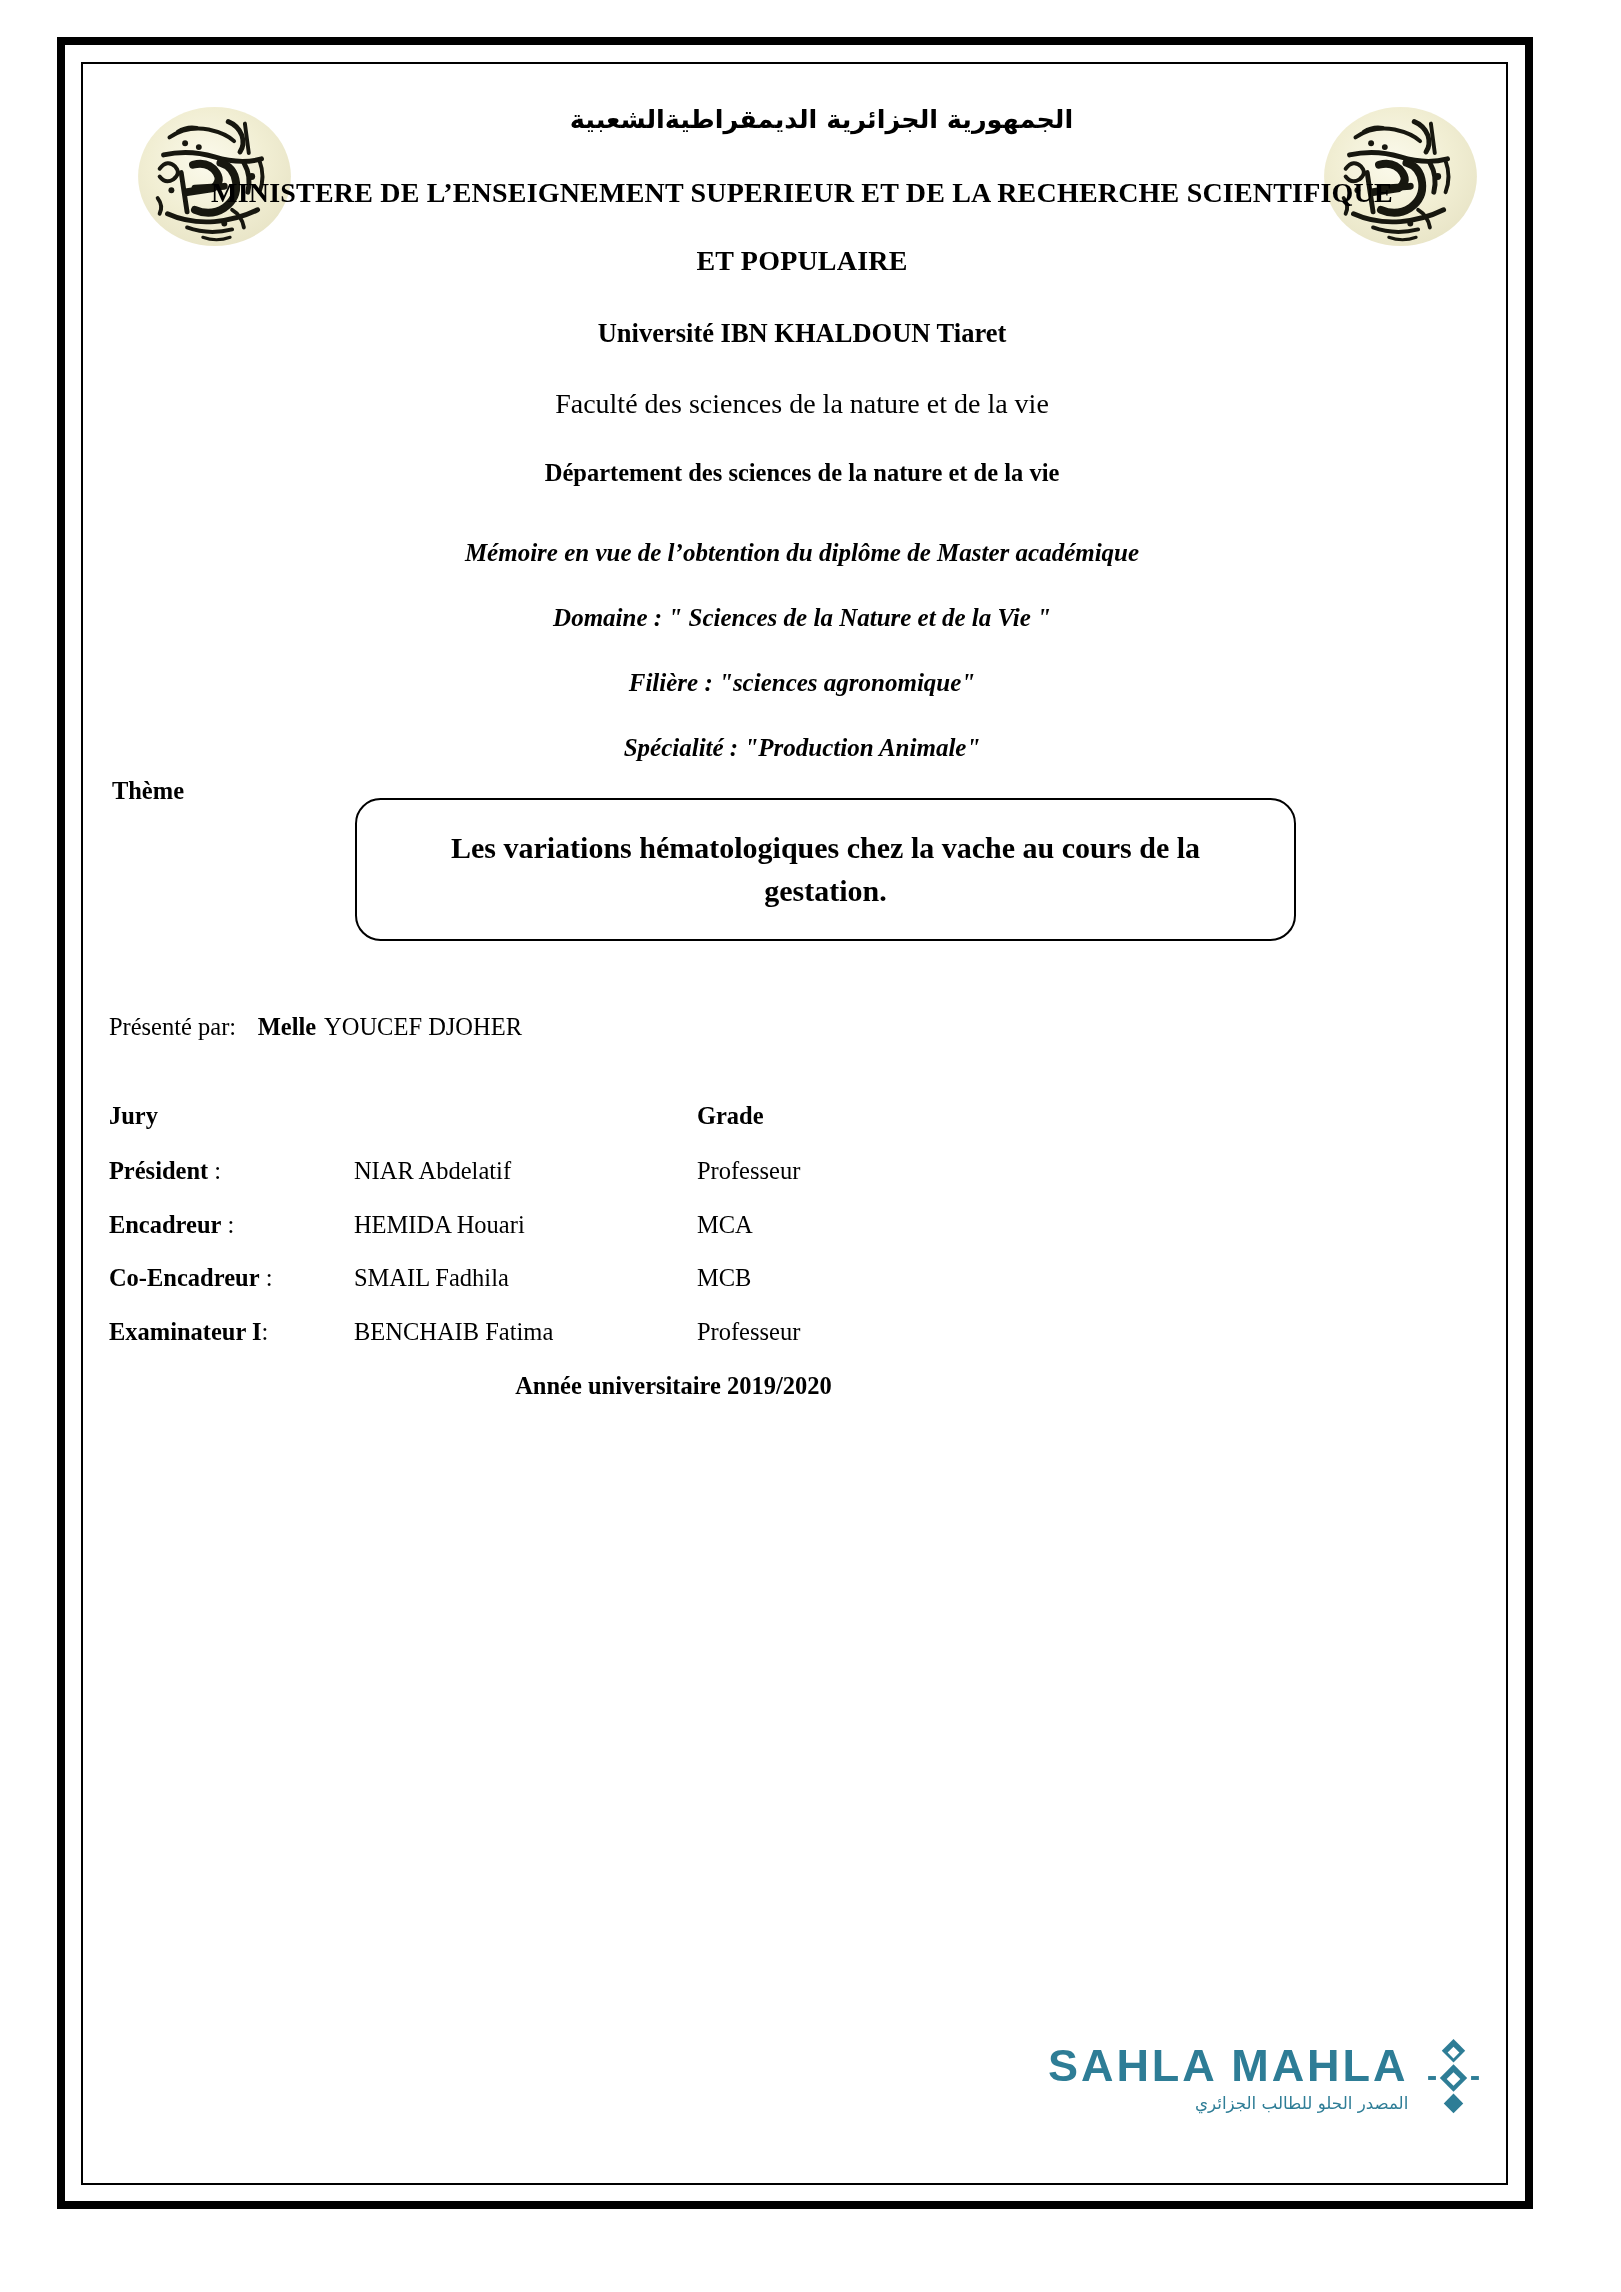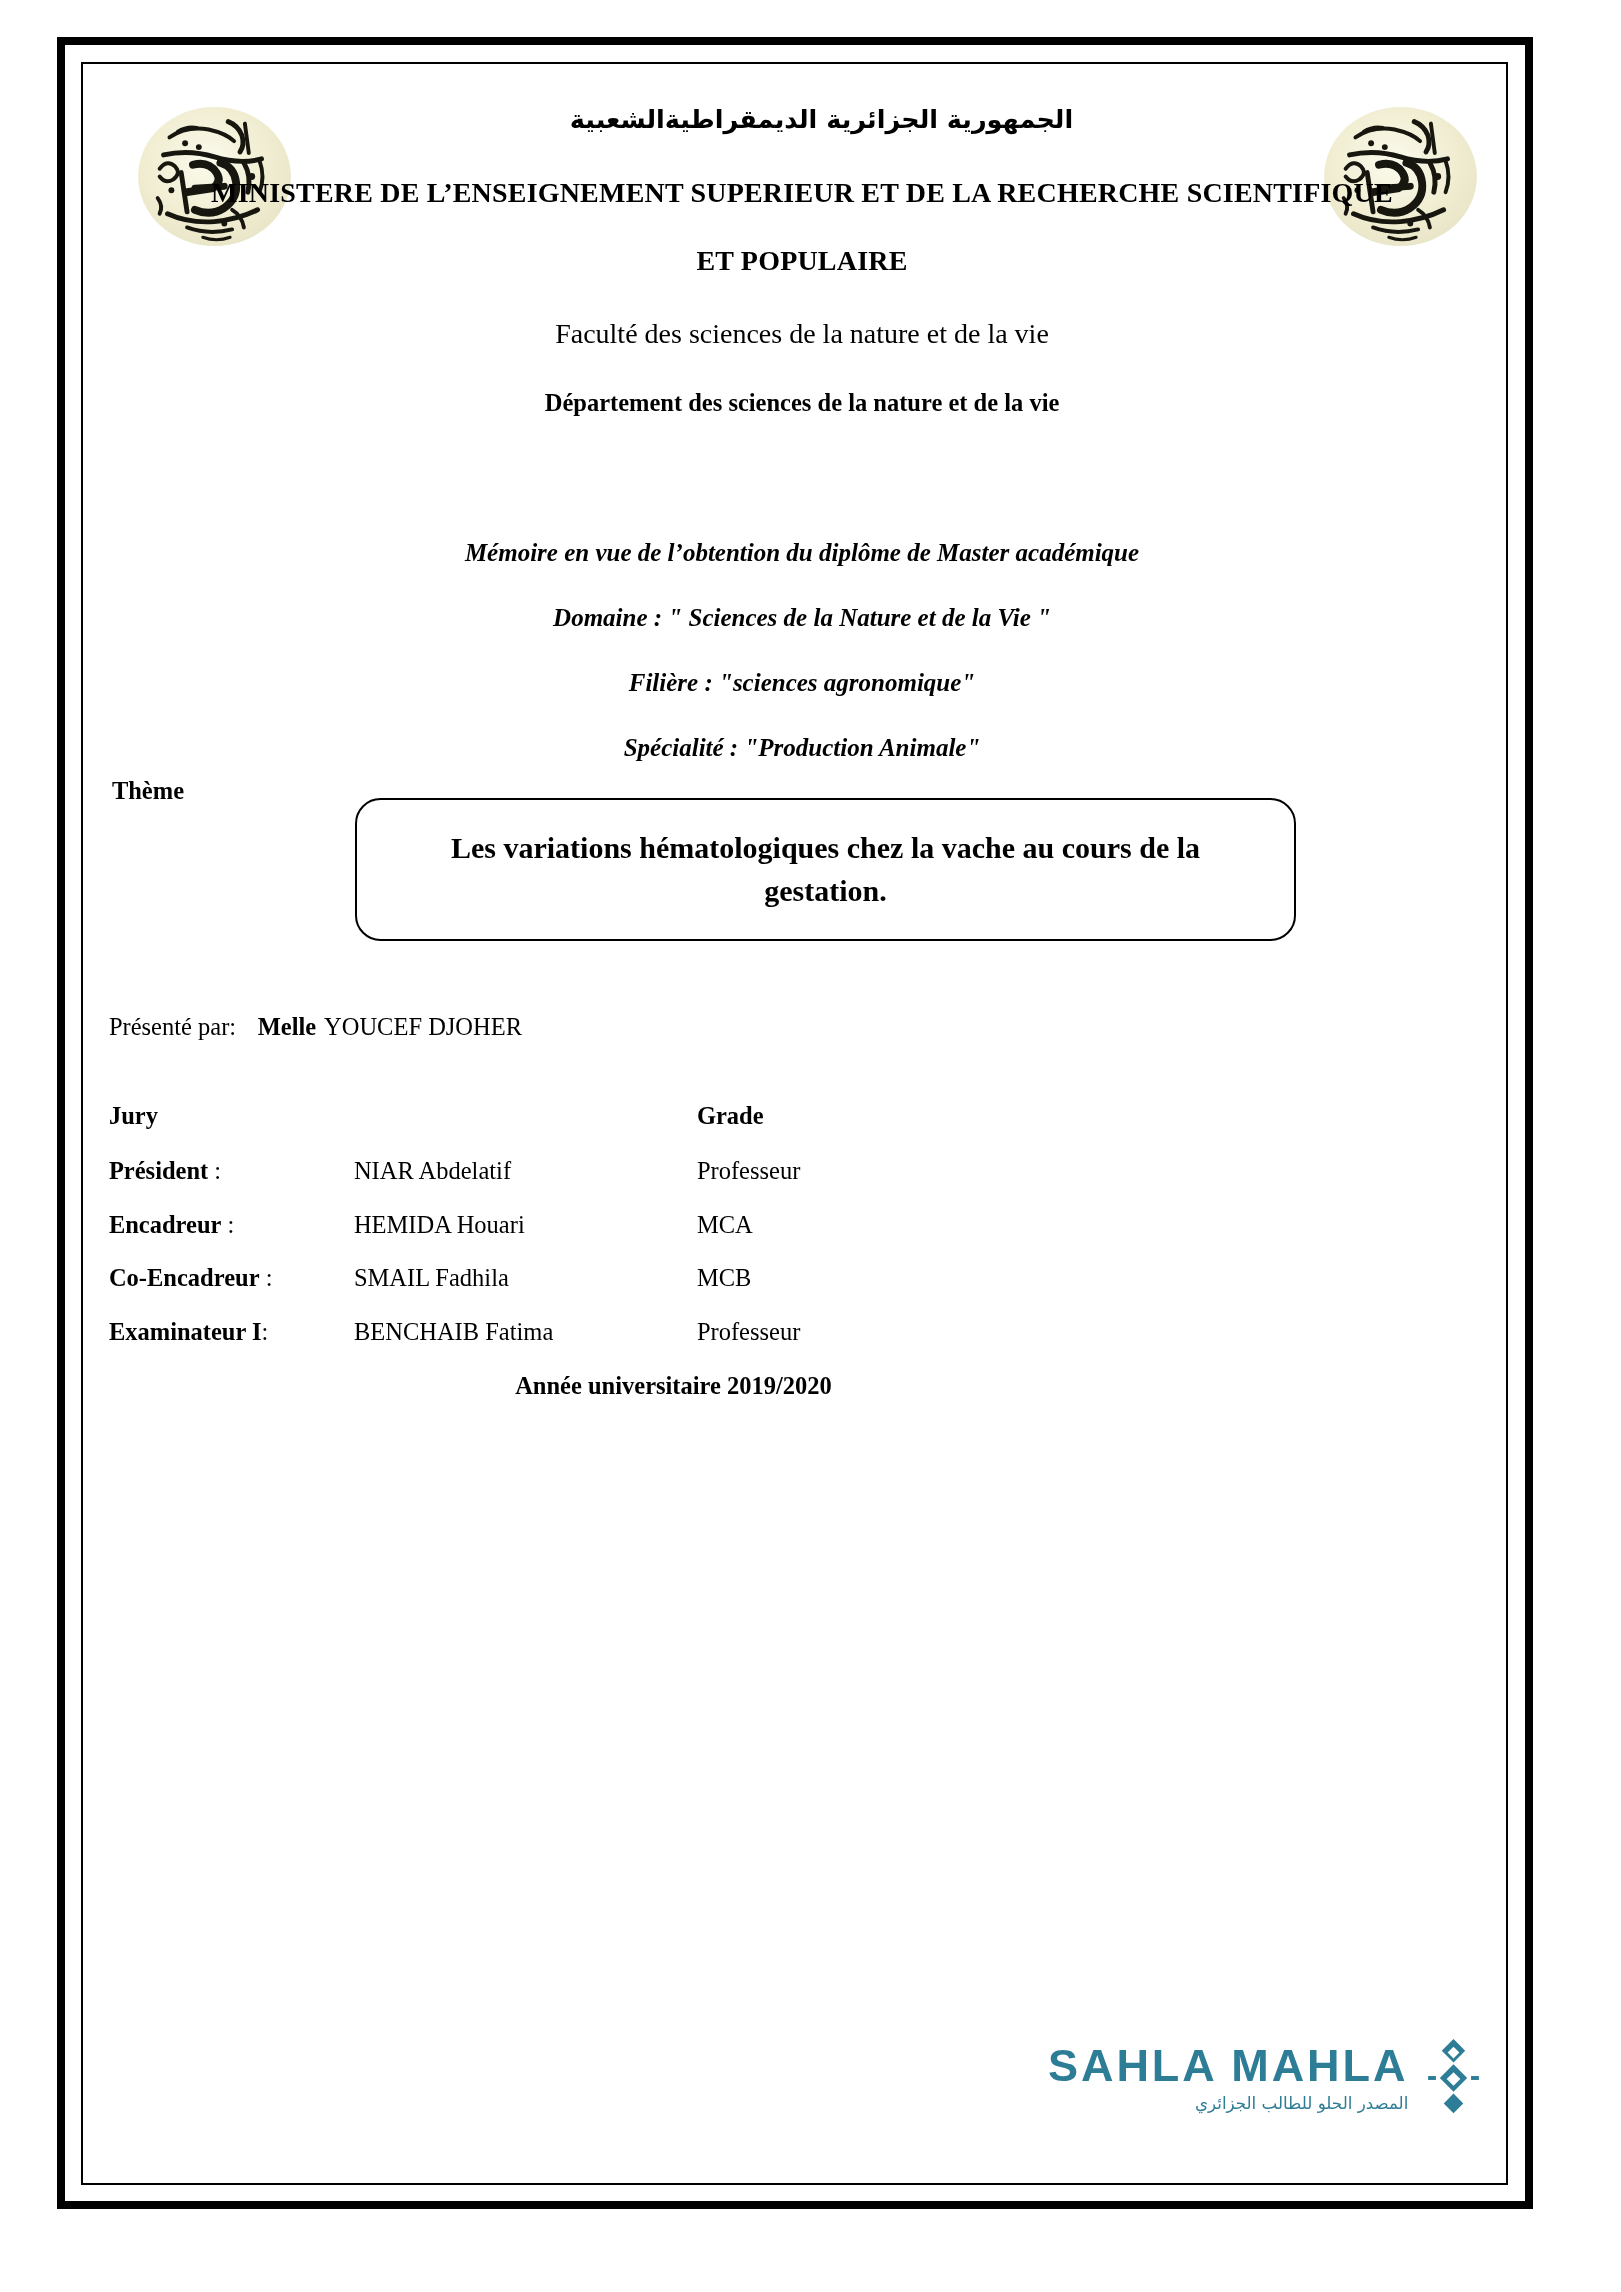--- a/index.html
+++ b/index.html
@@ -329,20 +329,21 @@
           <circle cx="38" cy="88" r="3"></circle>
           <circle cx="92" cy="122" r="3"></circle>
         </g>
       </svg>
     </div>
 
     <div class="header-block">
       <div class="arabic-line">الجمهورية الجزائرية الديمقراطيةالشعبية</div>
       <div class="h-line h-ministry">MINISTERE DE L’ENSEIGNEMENT SUPERIEUR ET DE LA RECHERCHE SCIENTIFIQUE</div>
       <div class="h-line h-pop">ET POPULAIRE</div>
+      <div class="h-uni">Université IBN KHALDOUN Tiaret</div>
       <div class="h-fac">Faculté des sciences de la nature et de la vie</div>
       <div class="h-dep">Département des sciences de la nature et de la vie</div>
     </div>
 
     <div class="degree-block">
       <div class="d-line d-memoire">Mémoire en vue de l’obtention du diplôme de Master académique</div>
       <div class="d-line d-domaine">Domaine : " Sciences de la Nature et de la Vie "</div>
       <div class="d-line d-filiere">Filière : "sciences agronomique"</div>
       <div class="d-line d-spec">Spécialité : "Production Animale"</div>
     </div>

